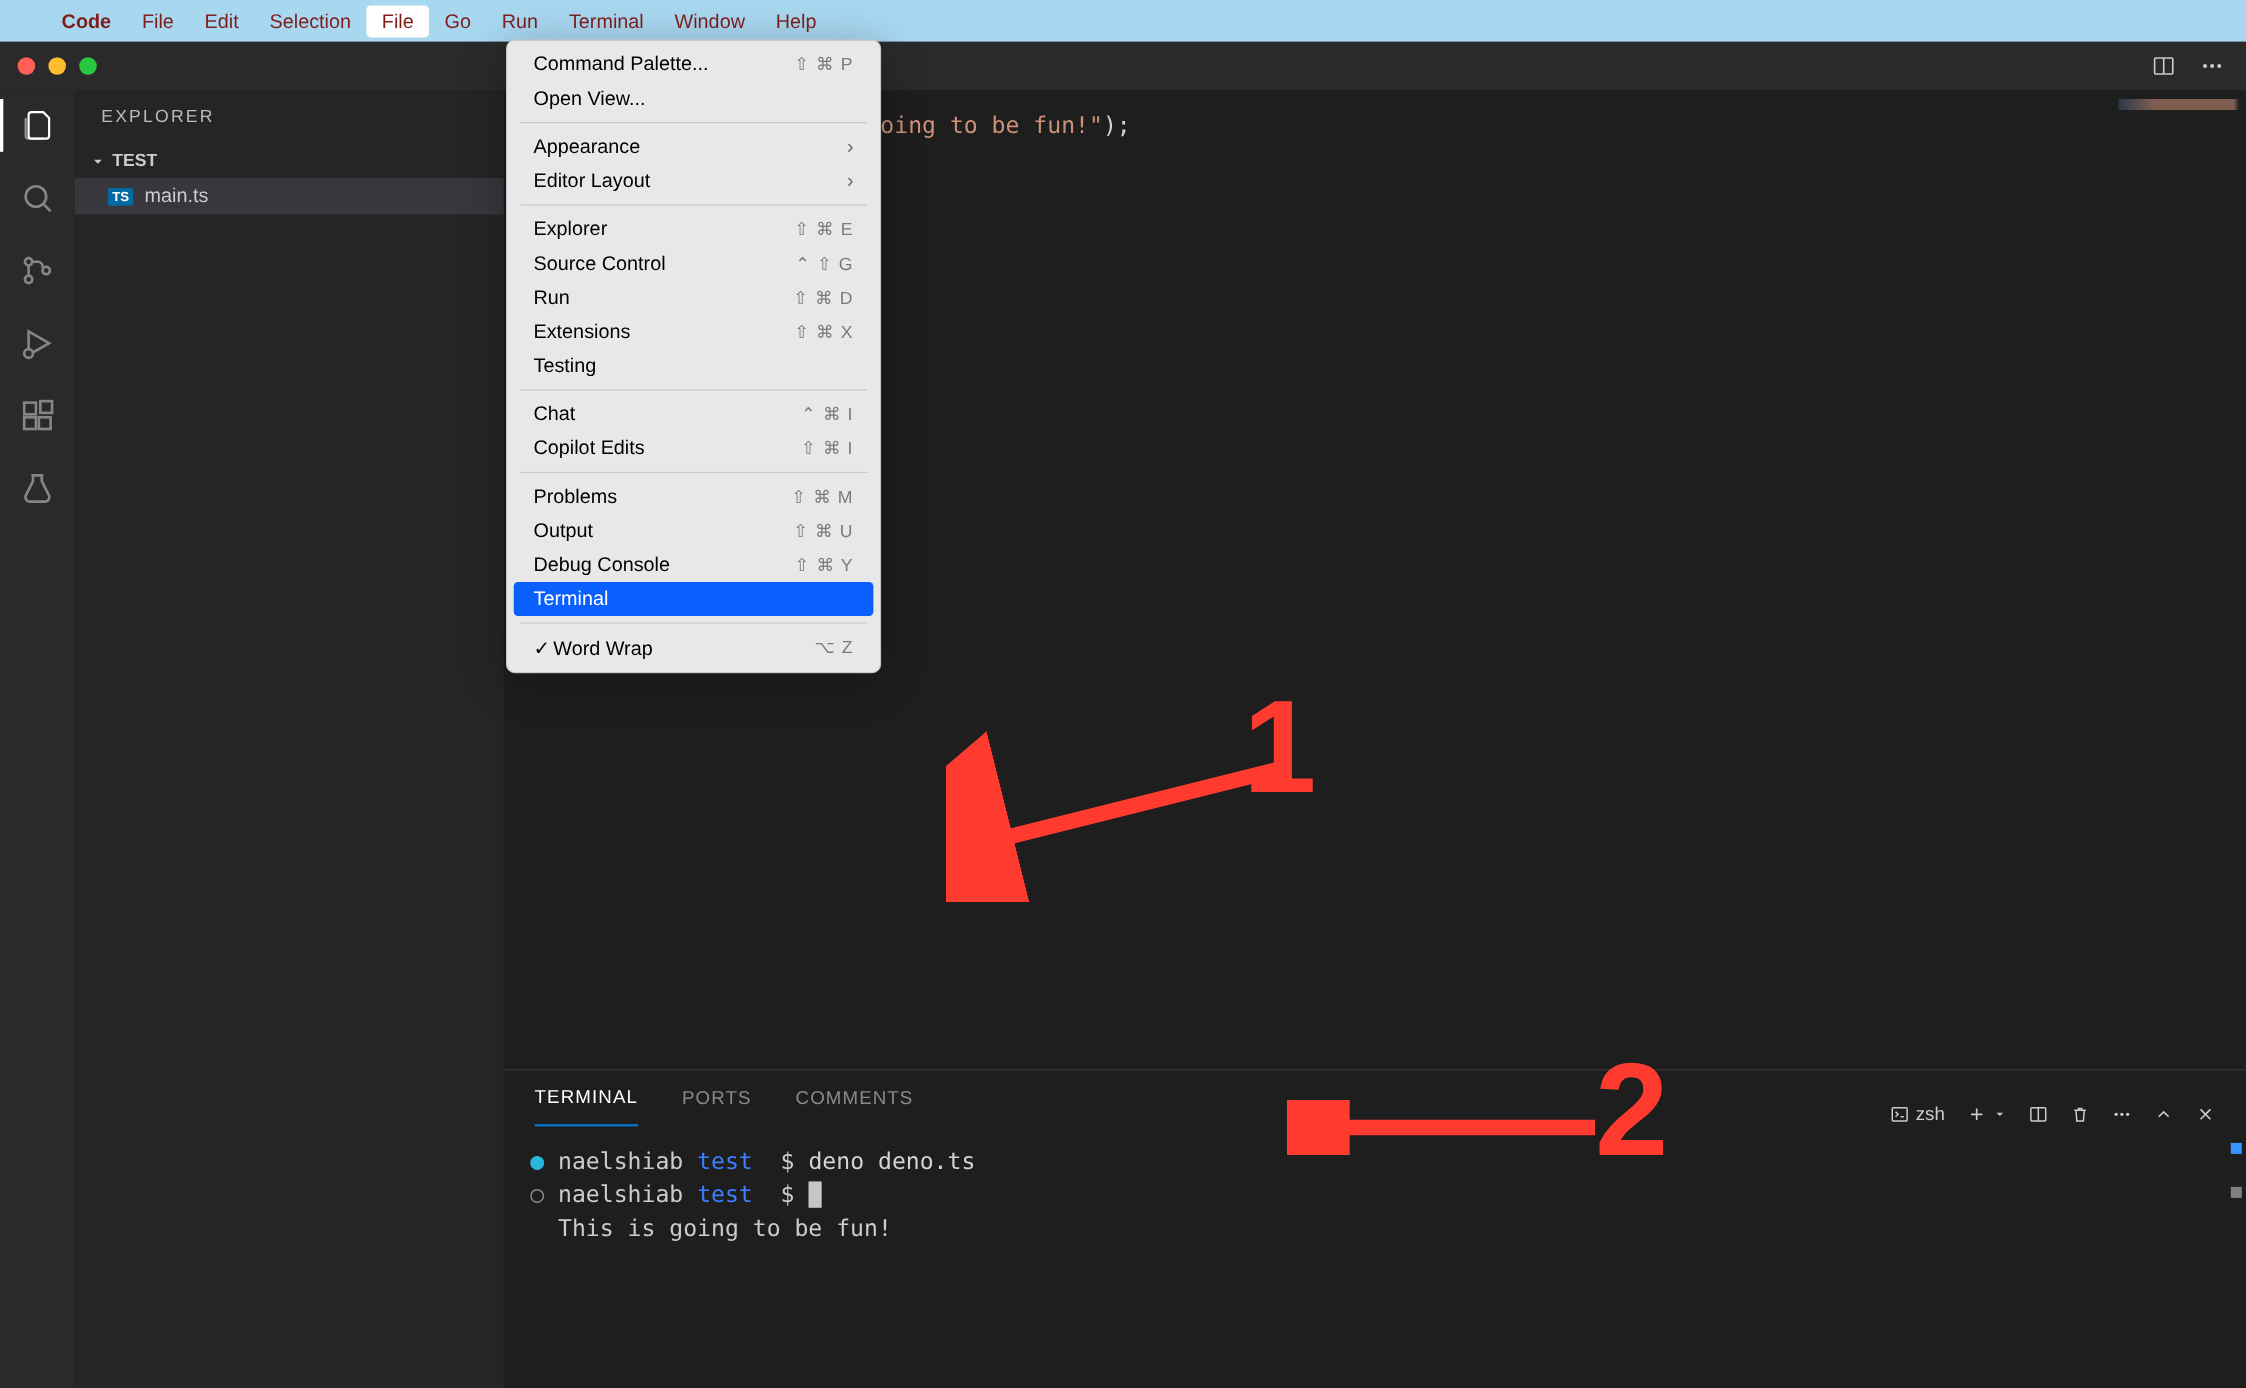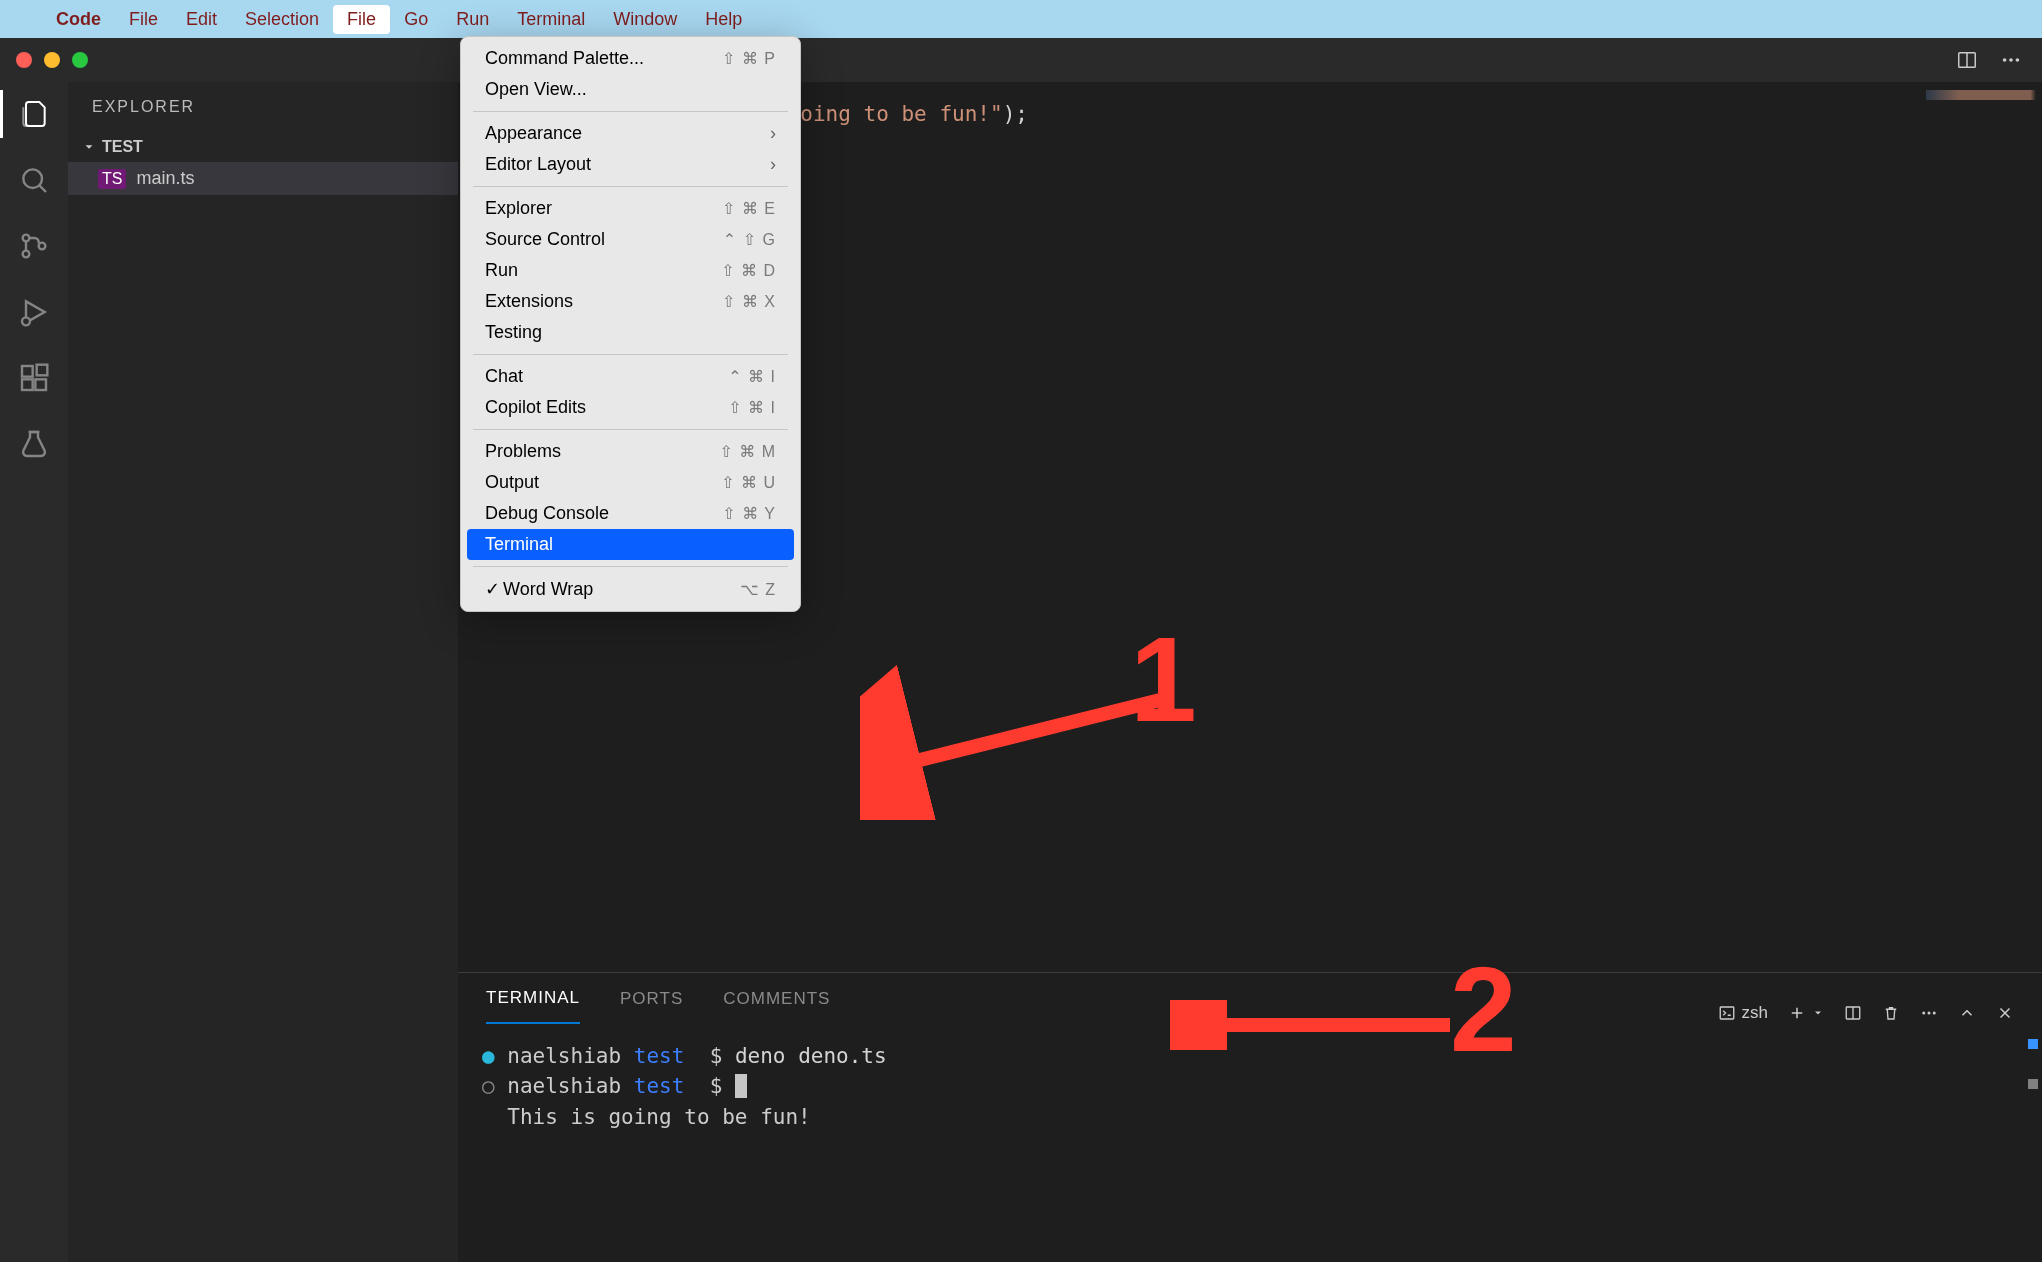--- a/index.html
+++ b/index.html
@@ -64,21 +64,21 @@
 .activity-icon.active { color: #ffffff; position: relative; }
 .activity-icon.active::before { content: ""; position: absolute; left: -16px; top: -6px; width: 3px; height: 48px; background: #fff; }
 
 
 .sidebar { width: 390px; background: #252526; color: #cccccc; }
 .sidebar-title { padding: 16px 24px; font-size: 16px; letter-spacing: 2px; color: #bbbbbb; }
 .folder-header { padding: 6px 14px; font-size: 16px; font-weight: 700; color: #cccccc; display: flex; align-items: center; gap: 6px; }
 .chevron-down { width: 14px; height: 14px; }
 .file-item { padding: 6px 30px; font-size: 18px; display: flex; align-items: center; gap: 10px; }
 .file-item.active { background: #37373d; }
-.ts-badge { background: #701a75; color: #fff; font-size: 16px; font-weight: 400; padding: 1px 4px; border-radius: 2px; }
+.ts-badge { background: #0369a1; color: #fff; font-size: 12px; font-weight: 700; padding: 1px 4px; border-radius: 2px; }
 
 
 .editor-area { flex: 1; display: flex; flex-direction: column; }
 .editor { flex: 1; padding: 20px 20px; font-family: "SF Mono", Menlo, monospace; font-size: 21px; position: relative; }
 .code-line { color: #d4d4d4; white-space: pre; padding-left: 120px; }
 .code-method { color: #dcdcaa; }
 .code-string { color: #ce9178; }
 .code-punc { color: #d4d4d4; }
 
 

